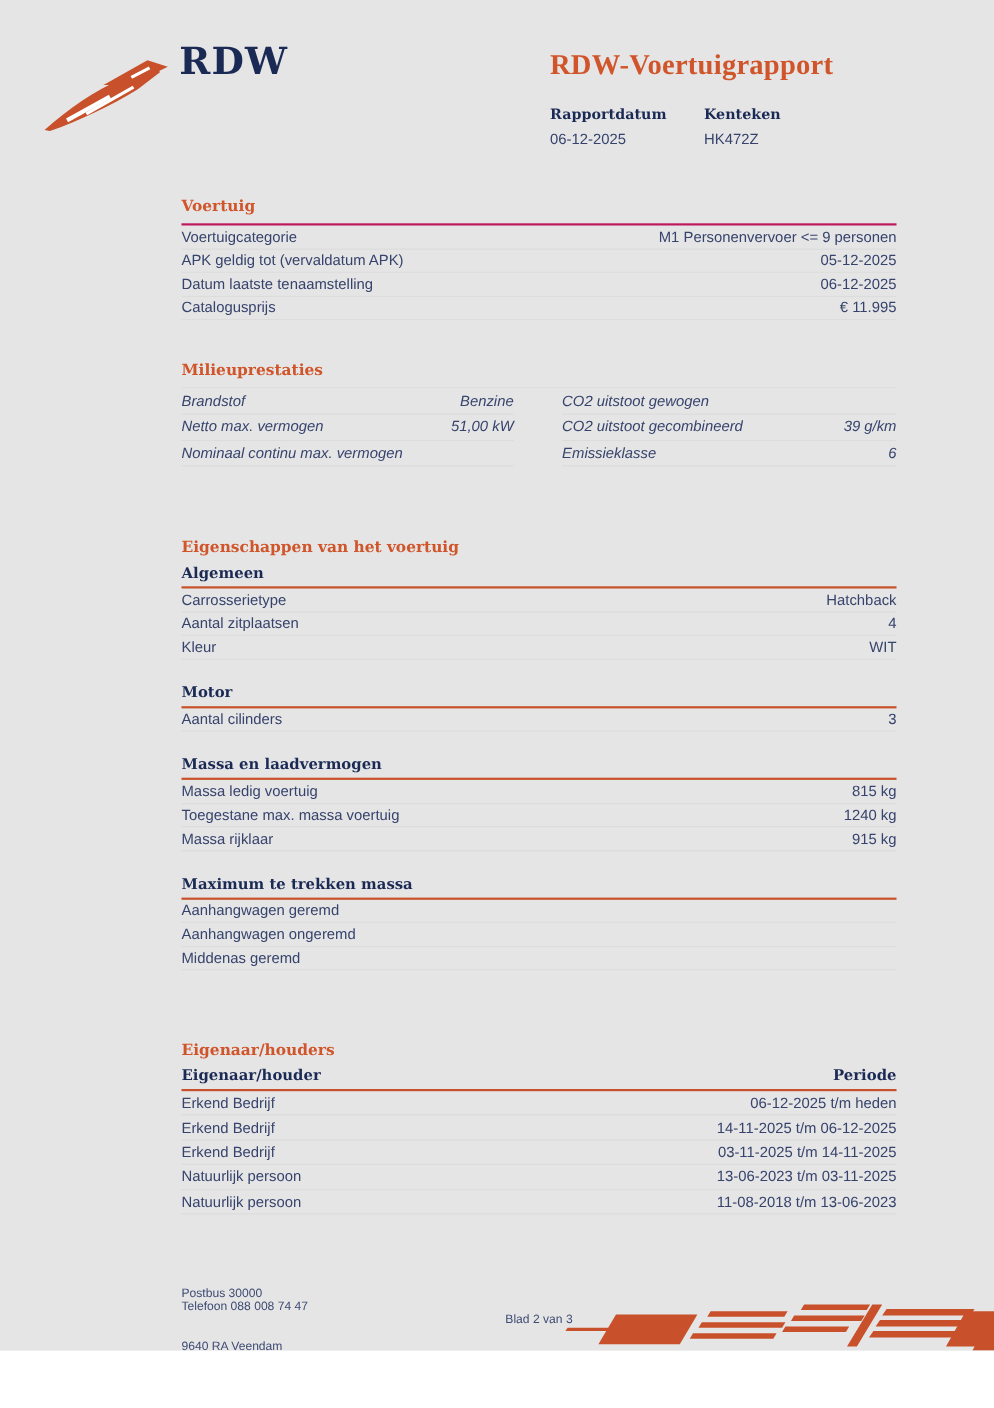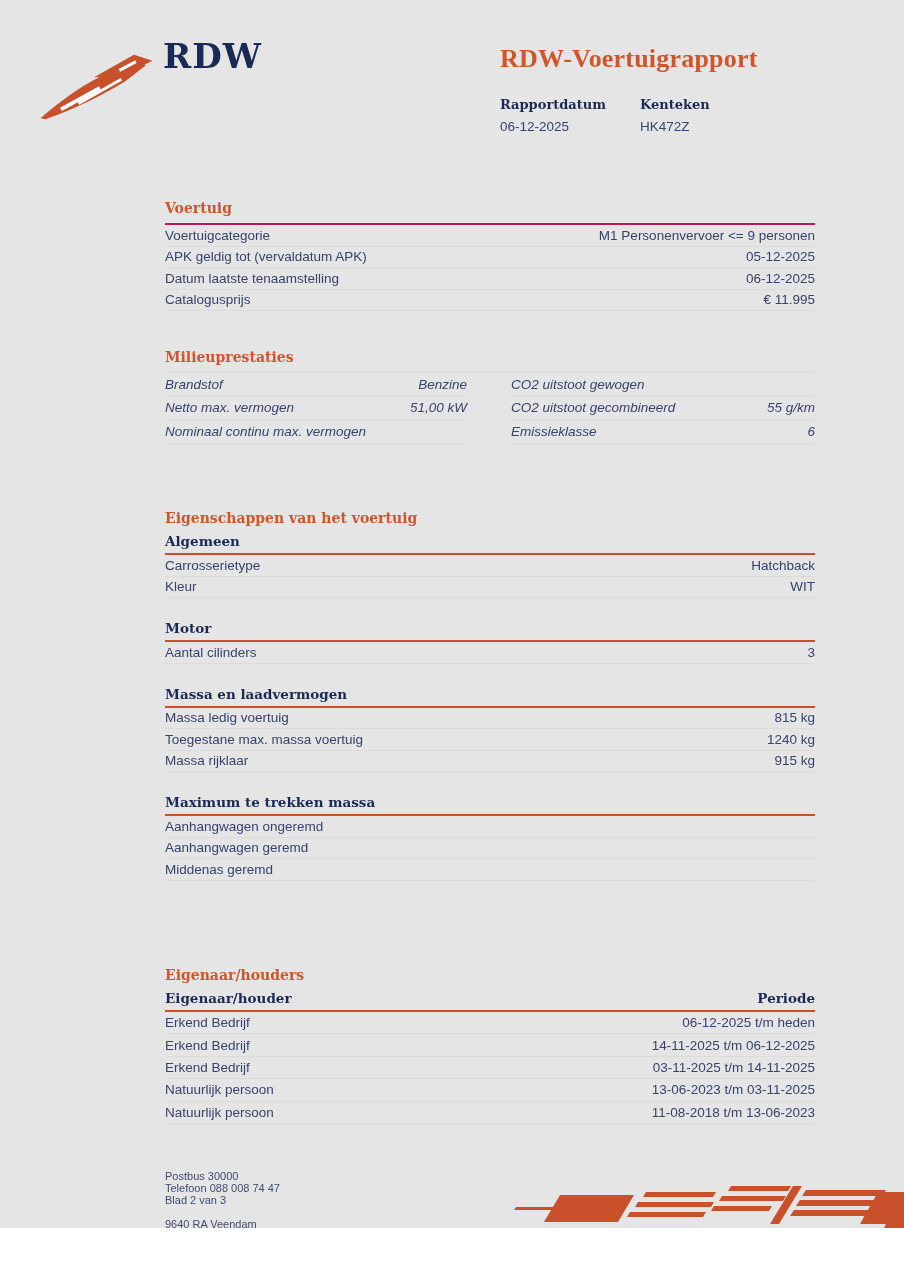--- a/index.html
+++ b/index.html
@@ -29,21 +29,21 @@
   .meta-label {
     font-family:"DejaVu Serif", serif; font-weight:bold;
     font-size:13px; color:#1b2a55;
   }
   .meta-value { font-size:13.5px; color:#36436c; margin-top:7px; }
 
   
   .sec { position:absolute; left:165px; width:650px; }
   .sec-title {
     font-family:"DejaVu Serif", serif; font-weight:bold;
-    font-size:14px; color:#d0552a; margin-bottom:7px;margin-top:20px;
+    font-size:14px; color:#d0552a; margin-bottom:7px;
   }
   .sub-title {
     font-family:"DejaVu Serif", serif; font-weight:bold;
     font-size:13.5px; color:#1b2a55;
     padding-bottom:4px; border-bottom:2px solid #c8502a;
   }
   .rows { border-top:2px solid #be185d; }
   .rows.no-top { border-top:none; }
   .row {
     display:flex; justify-content:space-between; align-items:center;
@@ -79,21 +79,21 @@
   .own-row {
     display:flex; justify-content:space-between; align-items:center;
     height:21.4px; border-bottom:1px solid #dcdcdc; font-size:13.5px;
   }
 
   
   .footer { position:absolute; left:165px; top:1170px; width:650px; font-size:11px; color:#3e4b73; }
   .f-row { display:flex; margin-bottom:12px;flex-direction:column; }
   .f-c1 { width:125px; }
   .f-c2 { flex:1; }
-  .f-c3 { text-align:left; }
+  .f-c3 { text-align:center; }
   .f-link { color:#3e4b73; text-decoration:none; }
 
   .speed-lines { position:absolute; right:0; bottom:0; width:404px; height:48px; }
 </style>
 </head>
 <body>
 
 <div class="page">
 
   <svg class="logo-swoosh" viewBox="0 0 122 78" aria-hidden="true">
@@ -159,21 +159,21 @@
           </span>
         </div>
 
         <div class="mrow">
           <span class="m-left">
             <span class="lbl">Netto max. vermogen</span>
             <span class="val">51,00 kW</span>
           </span>
           <span class="m-right">
             <span class="lbl">CO2 uitstoot gecombineerd</span>
-            <span class="val">55 g/km</span>
+            <span class="val">39 g/km</span>
           </span>
         </div>
 
         <div class="mrow">
           <span class="m-left">
             <span class="lbl">Nominaal continu max. vermogen</span>
             <span class="val"></span>
           </span>
           <span class="m-right">
             <span class="lbl">Emissieklasse</span>
@@ -188,20 +188,24 @@
 
     <div class="subsec first">
       <div class="sub-title">Algemeen</div>
       <div class="rows no-top">
 
           <div class="row">
             <span class="lbl">Carrosserietype</span>
             <span class="val">Hatchback</span>
           </div>
 
+          <div class="row">
+            <span class="lbl">Aantal zitplaatsen</span>
+            <span class="val">4</span>
+          </div>
 
           <div class="row">
             <span class="lbl">Kleur</span>
             <span class="val">WIT</span>
           </div>
         </div>
     </div>
 
     <div class="subsec">
       <div class="sub-title">Motor</div>
@@ -234,26 +238,26 @@
             <span class="val">915 kg</span>
           </div>
         </div>
     </div>
 
     <div class="subsec">
       <div class="sub-title">Maximum te trekken massa</div>
       <div class="rows no-top">
 
           <div class="row">
+            <span class="lbl">Aanhangwagen geremd</span>
+            <span class="val"></span>
+          </div>
+
+          <div class="row">
             <span class="lbl">Aanhangwagen ongeremd</span>
-            <span class="val"></span>
-          </div>
-
-          <div class="row">
-            <span class="lbl">Aanhangwagen geremd</span>
             <span class="val"></span>
           </div>
 
           <div class="row">
             <span class="lbl">Middenas geremd</span>
             <span class="val"></span>
           </div>
         </div>
     </div>
   </div>

